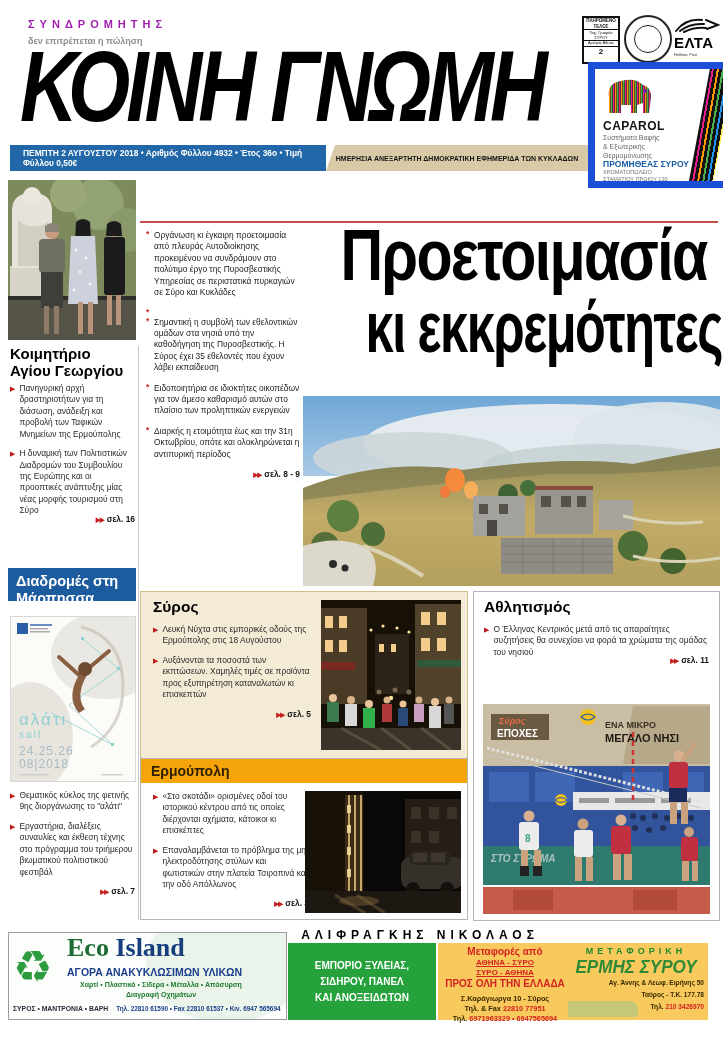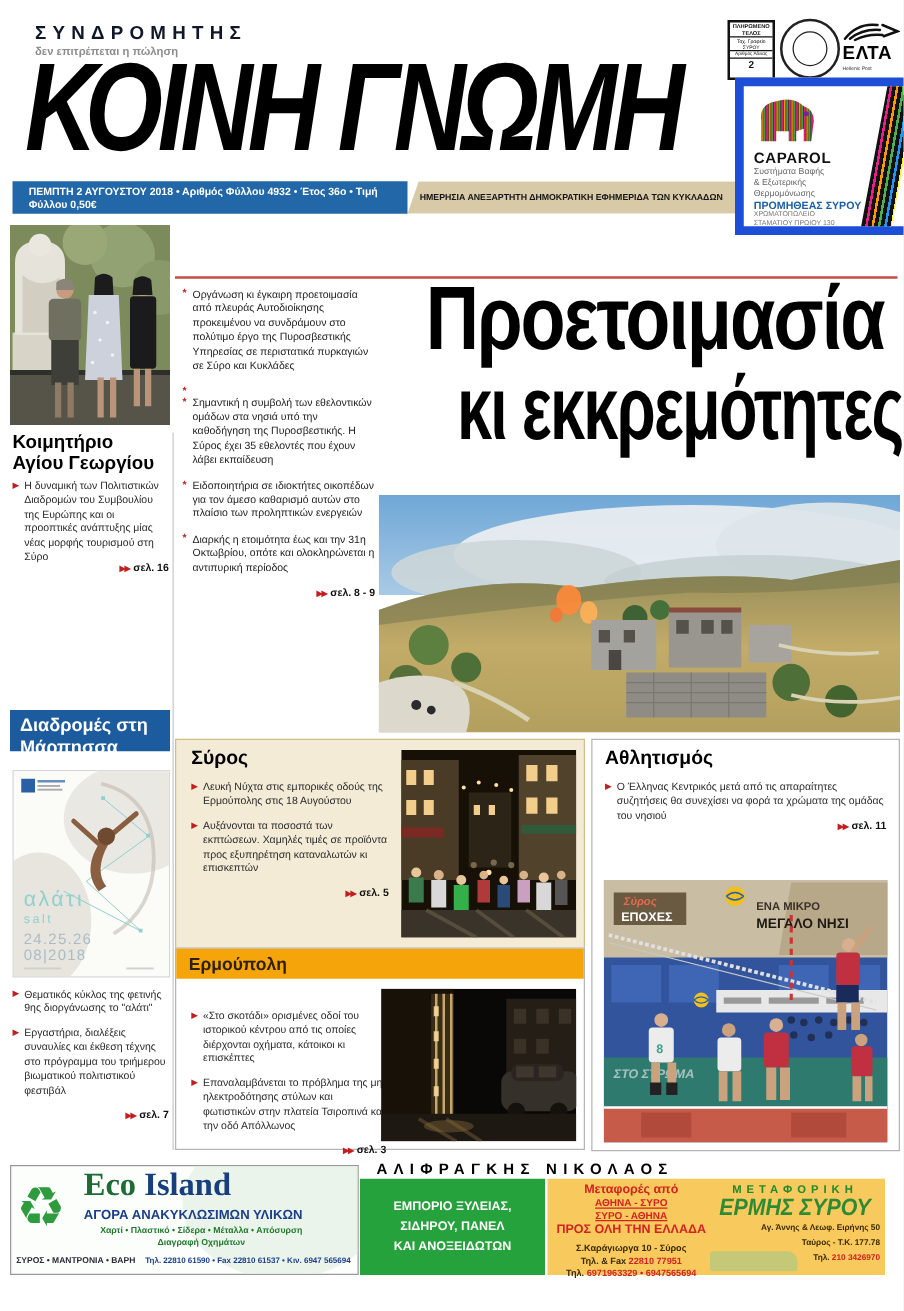--- a/index.html
+++ b/index.html
@@ -1,21 +1,21 @@
 <!DOCTYPE html>
 <html><head>
 <meta charset="utf-8">
 <style>
   html,body { margin:0; padding:0; background:#e8e8e8; }
   .page { position:relative; width:723px; height:1049px; background:#fff; overflow:hidden;
           font-family:"Liberation Sans", sans-serif; margin:0 auto; }
   .abs { position:absolute; }
 
   
-  .sub-label { left:28px; top:18px; font-size:15px; font-weight:bold; letter-spacing:5px; color:#0f172a; }
+  .sub-label { left:28px; top:18px; font-size:11px; font-weight:bold; letter-spacing:5px; color:#a21caf; }
   .sub-note  { left:28px; top:36px; font-size:9px; font-weight:bold; color:#8d8d8d; }
   .masthead  { left:20px; top:36px; font-size:100px; line-height:1; font-weight:bold; font-style:italic;
                letter-spacing:-5px; color:#000; white-space:nowrap;
                transform:scaleX(0.80); transform-origin:left top; }
 
   .paidbox { left:582px; top:16px; width:34px; height:44px; border:2px solid #111; font-weight:bold;
              display:flex; flex-direction:column; text-align:center; color:#111; }
   .paidbox div { border-bottom:1px solid #111; line-height:1.25; }
   .paidbox div:last-child { border-bottom:none; }
   .pb1 { font-size:4.5px; } .pb2 { font-size:4px; font-weight:normal; } .pb3 { font-size:3.8px; font-weight:normal; }
@@ -81,21 +81,21 @@
   .syros-title { position:absolute; left:12px; top:6px; }
   .syros-bullets { position:absolute; left:12px; top:32px; width:158px; }
   .crowd-photo { position:absolute; right:6px; top:8px; }
   .sports-panel { left:473px; top:591px; width:247px; height:330px; background:#fff; border:1px solid #b5b5b5; box-sizing:border-box; }
   .sports-title { position:absolute; left:10px; top:6px; }
   .sports-bullets { position:absolute; left:10px; top:32px; width:225px; }
   .volley-photo { position:absolute; left:9px; top:112px; }
   .ermo-panel { left:140px; top:758px; width:328px; height:162px; background:#fff; border:1px solid #b5b5b5; box-sizing:border-box; }
   .ermo-header { position:absolute; left:0; top:0; width:100%; height:24px; background:#f5a50a; }
   .ermo-header span { font-size:14px; font-weight:bold; color:#2e1f00; line-height:24px; padding-left:10px; }
-  .ermo-bullets { position:absolute; left:12px; top:32px; width:156px;margin-top:16px; }
+  .ermo-bullets { position:absolute; left:12px; top:32px; width:156px; }
   .alley-photo { position:absolute; right:6px; top:32px; }
 
   
   .owner-title { left:300px; top:928px; width:240px; text-align:center; font-size:12px; font-weight:bold;
                  letter-spacing:5px; color:#000; white-space:nowrap; }
   .eco-ad { left:8px; top:932px; width:277px; height:86px; border:1px solid #9a9a9a; background:#fcfefc; overflow:hidden; }
   .eco-wave { position:absolute; right:-20px; top:-30px; width:160px; height:120px; border-radius:50%;
               background:#e4f0e2; opacity:.7; }
   .eco-recycle { position:absolute; left:4px; top:12px; font-size:44px; line-height:1; color:#2e9b3e; }
   .eco-name { position:absolute; left:58px; top:0px; font-family:"Liberation Serif", serif; font-weight:bold; font-size:26px; }
@@ -211,20 +211,24 @@
     <rect x="99" y="115" width="5" height="30" fill="#b9937a"></rect>
       <rect x="108" y="115" width="5" height="30" fill="#b9937a"></rect>
     <rect x="36" y="126" width="5" height="28" fill="#8f7a66"></rect>
       <rect x="46" y="126" width="5" height="28" fill="#8f7a66"></rect>
     <rect x="70" y="122" width="5" height="32" fill="#b9937a"></rect>
       <rect x="80" y="122" width="5" height="32" fill="#b9937a"></rect>
   </svg>
 
   <div class="abs cem-title">Κοιμητήριο Αγίου Γεωργίου</div>
   <div class="abs side-bullets cem-bullets">
+    <div class="side-bullet">
+      <span class="tri">▶</span>
+      <span>Πανηγυρική αρχή δραστηριοτήτων για τη διάσωση, ανάδειξη και προβολή των Ταφικών Μνημείων της Ερμούπολης</span>
+    </div>
     <div class="side-bullet">
       <span class="tri">▶</span>
       <span>Η δυναμική των Πολιτιστικών Διαδρομών του Συμβουλίου της Ευρώπης και οι προοπτικές ανάπτυξης μίας νέας μορφής τουρισμού στη Σύρο</span>
     </div>
     <div class="page-ref pull-up">
       <span class="arrows">▶▶</span><span>σελ. 16</span>
     </div>
   </div>
 
   <div class="abs marpissa-box">Διαδρομές στη Μάρπησσα</div>

